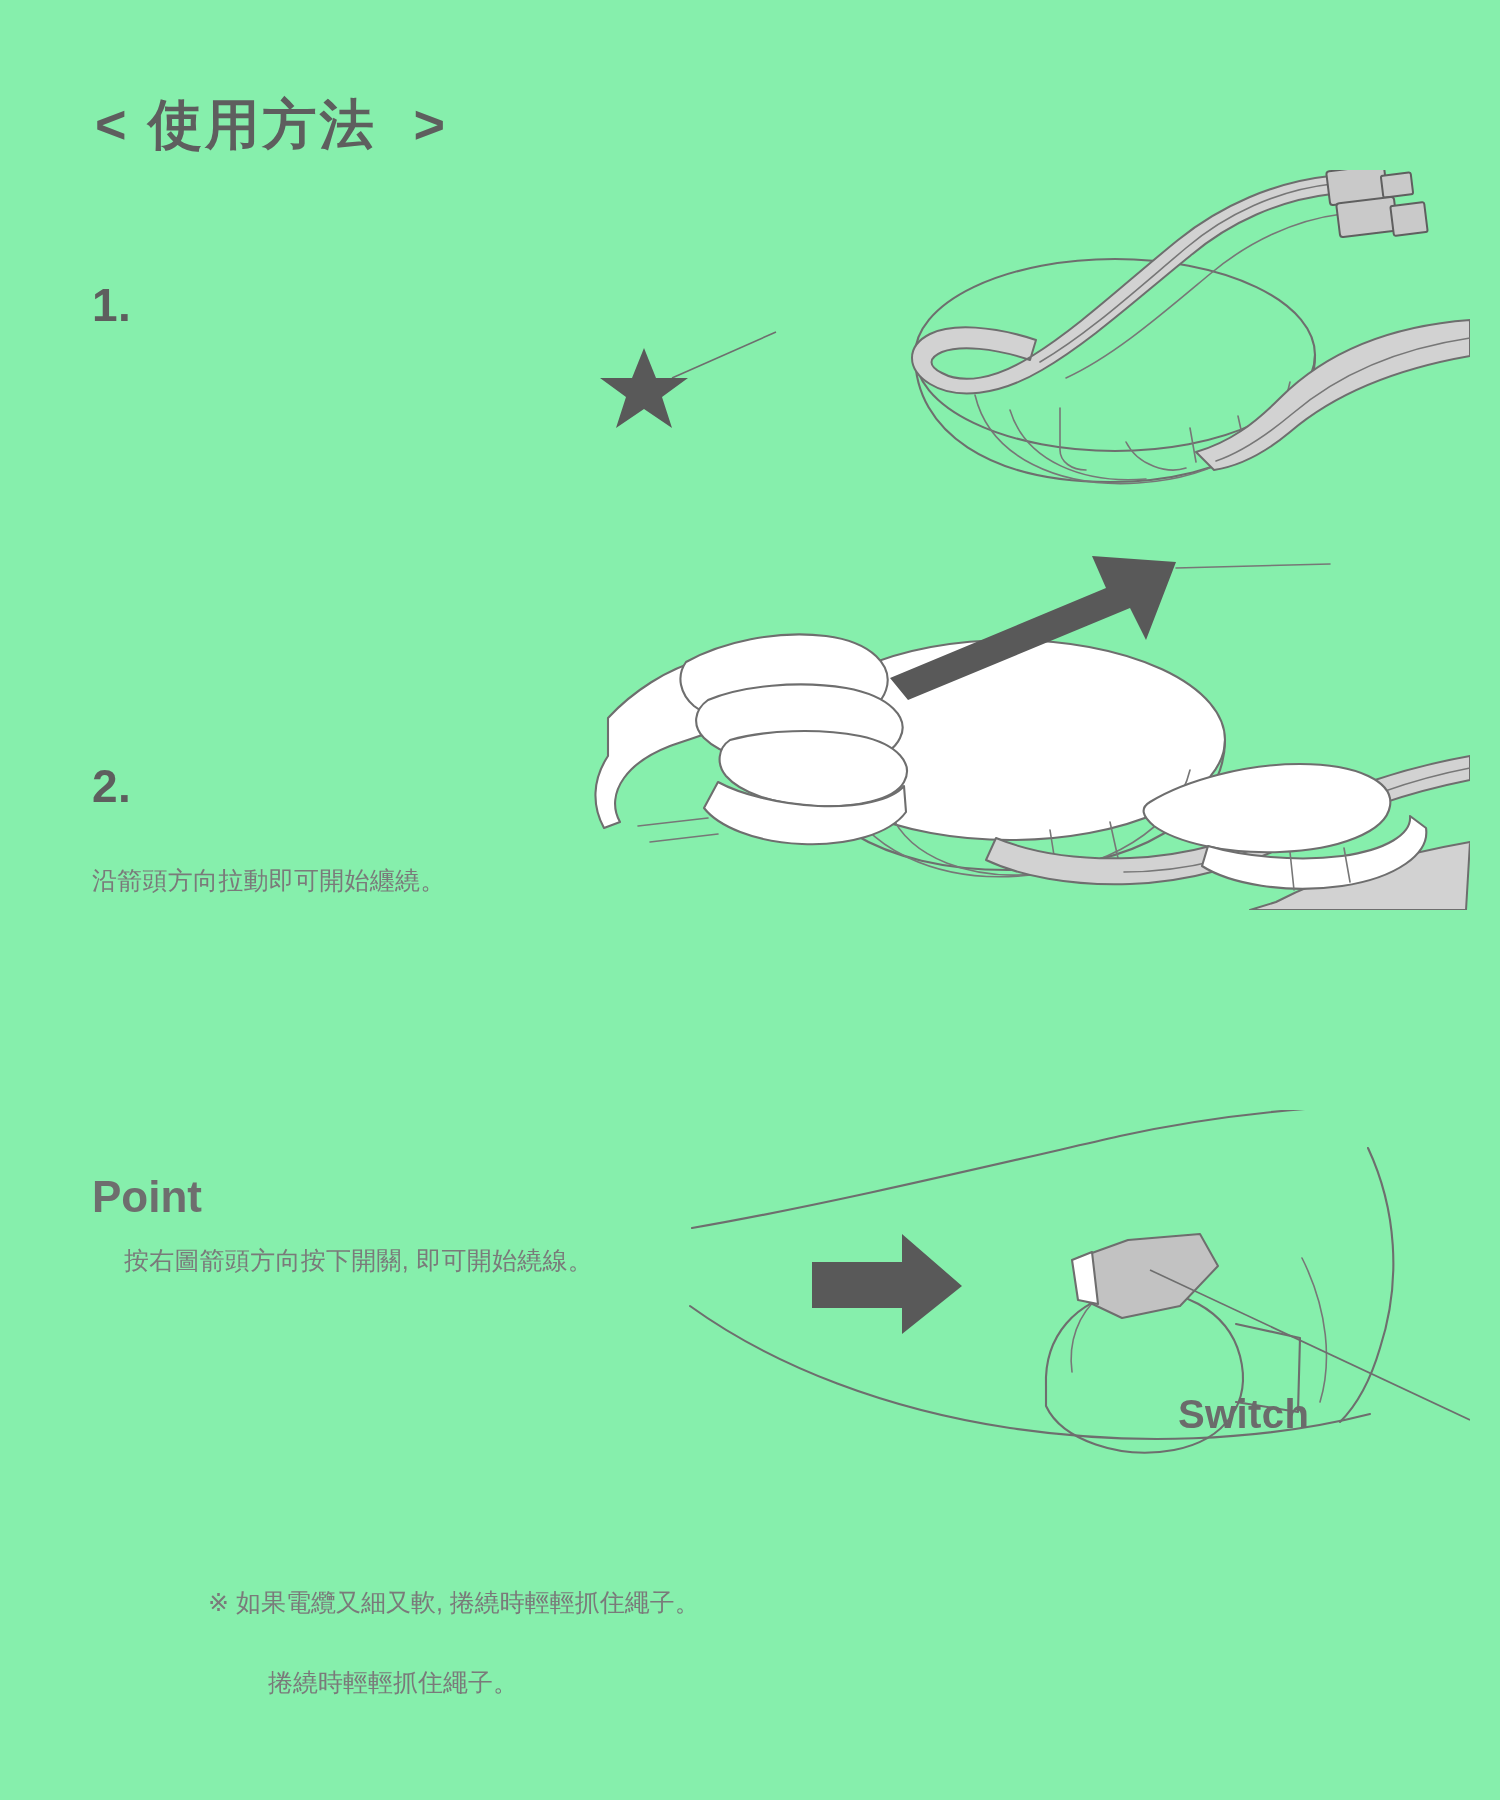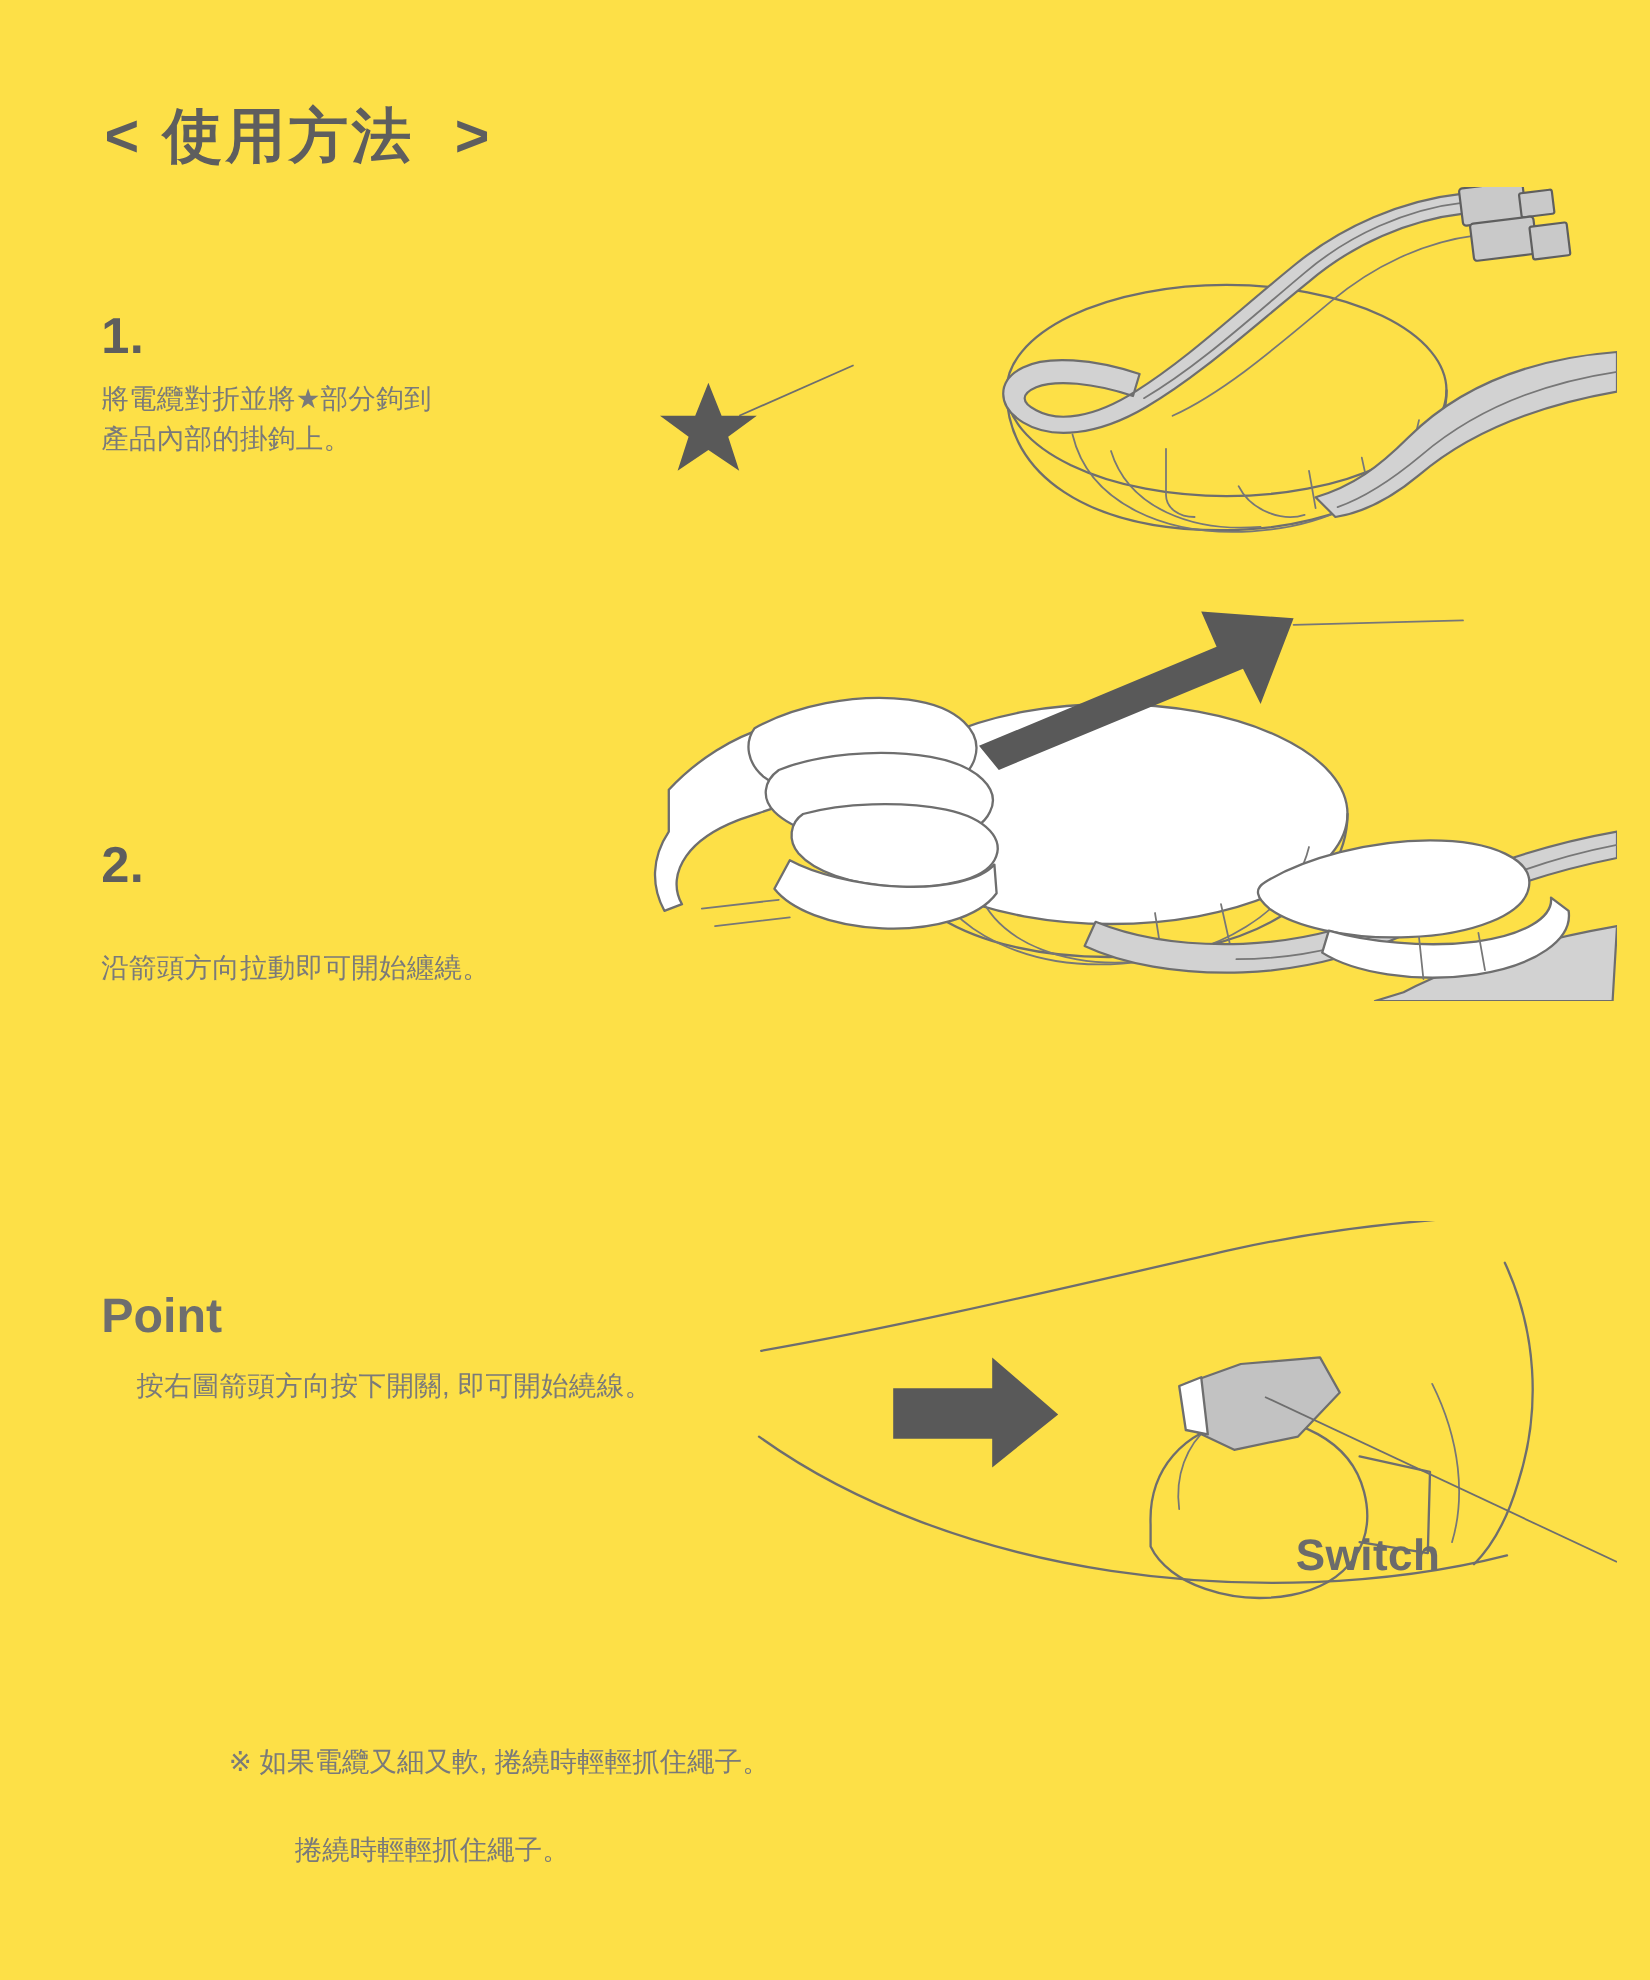--- a/index.html
+++ b/index.html
@@ -11,21 +11,21 @@
     width: 1500px;
     height: 1800px;
     position: relative;
     font-family: "Liberation Sans", "DejaVu Sans", sans-serif;
     color: #6b6b6b;
     overflow: hidden;
   }
   .page {
     position: absolute;
     inset: 0;
-    background: #fde047;
+    background: #86efac;
   }
 
   
   .title {
     position: absolute;
     left: 95px;
     top: 95px;
     font-size: 54px;
     font-weight: 700;
     color: #5e5e5e;
@@ -116,22 +116,20 @@
   }
 </style>
 </head>
 <body>
 
 <div class="page">
 
   <div class="title">&lt; 使用方法  &gt;</div>
 
   <div class="step-num" id="step1-num">1.</div>
-  <div class="step-body" id="step1-body">將電纜對折並將★部分鉤到
-產品內部的掛鉤上。</div>
 
   <div class="illus" id="illus-1">
     <svg viewBox="0 0 880 330" xmlns="http://www.w3.org/2000/svg">
 
       <ellipse class="ln" cx="525" cy="185" rx="200" ry="96" fill="#fff"></ellipse>
       <path class="ln" d="M325 185 C325 262 400 312 520 312 C640 312 725 258 725 185"></path>
 
       <path class="ln-t" d="M385 225 C400 288 470 318 548 313 C630 308 690 268 700 212"></path>
       <path class="ln-t" d="M420 240 C436 292 494 314 556 309"></path>
 

